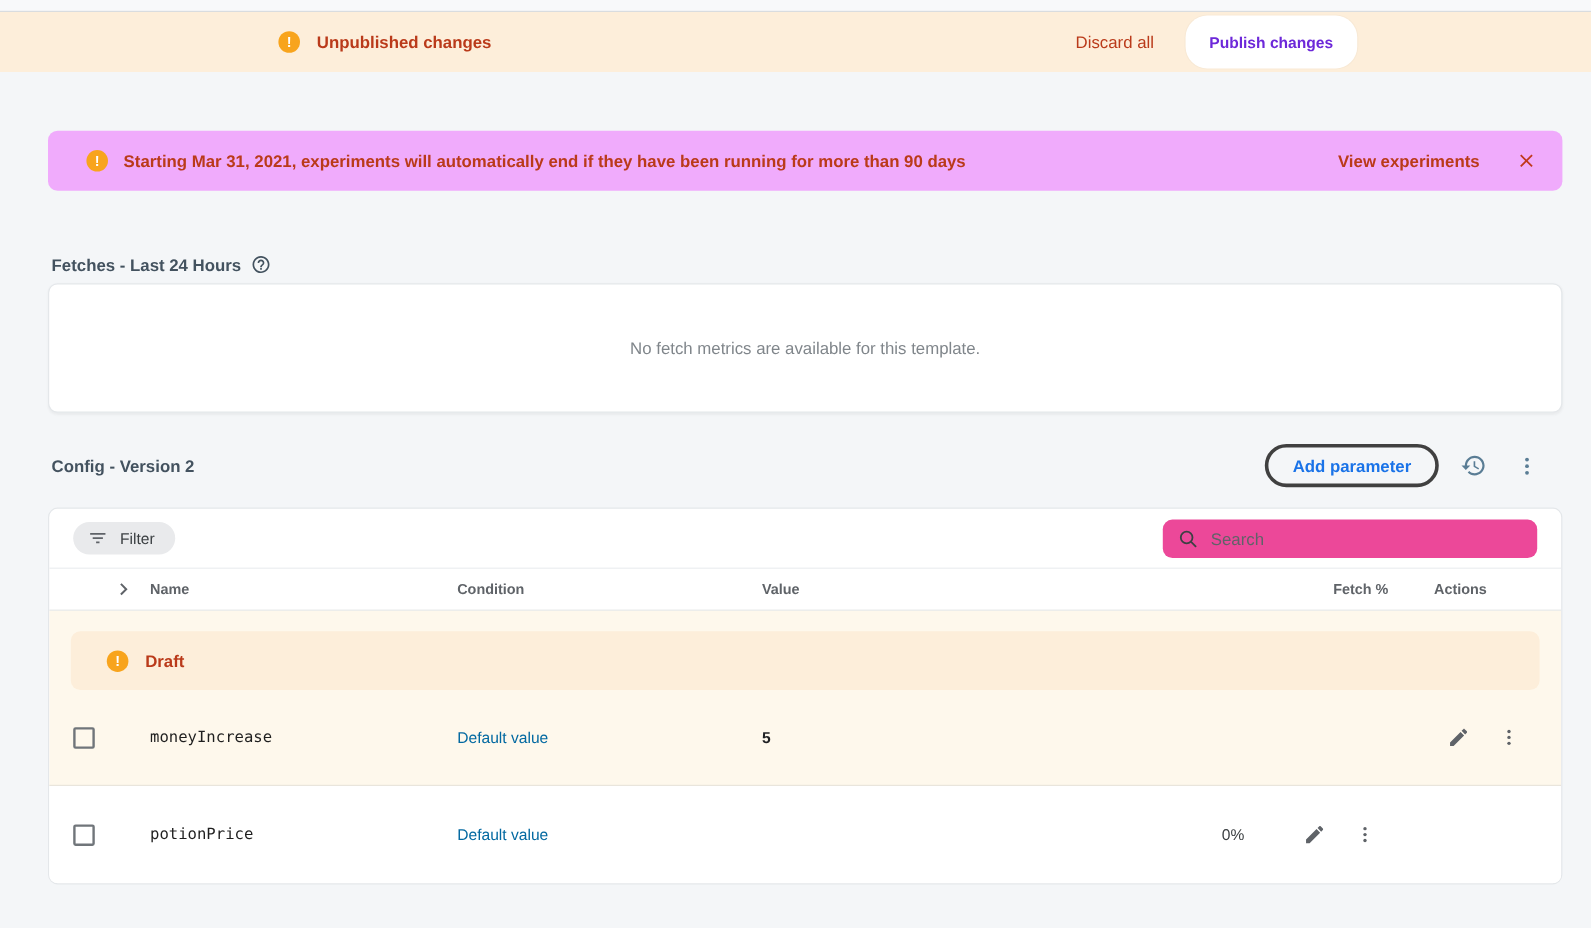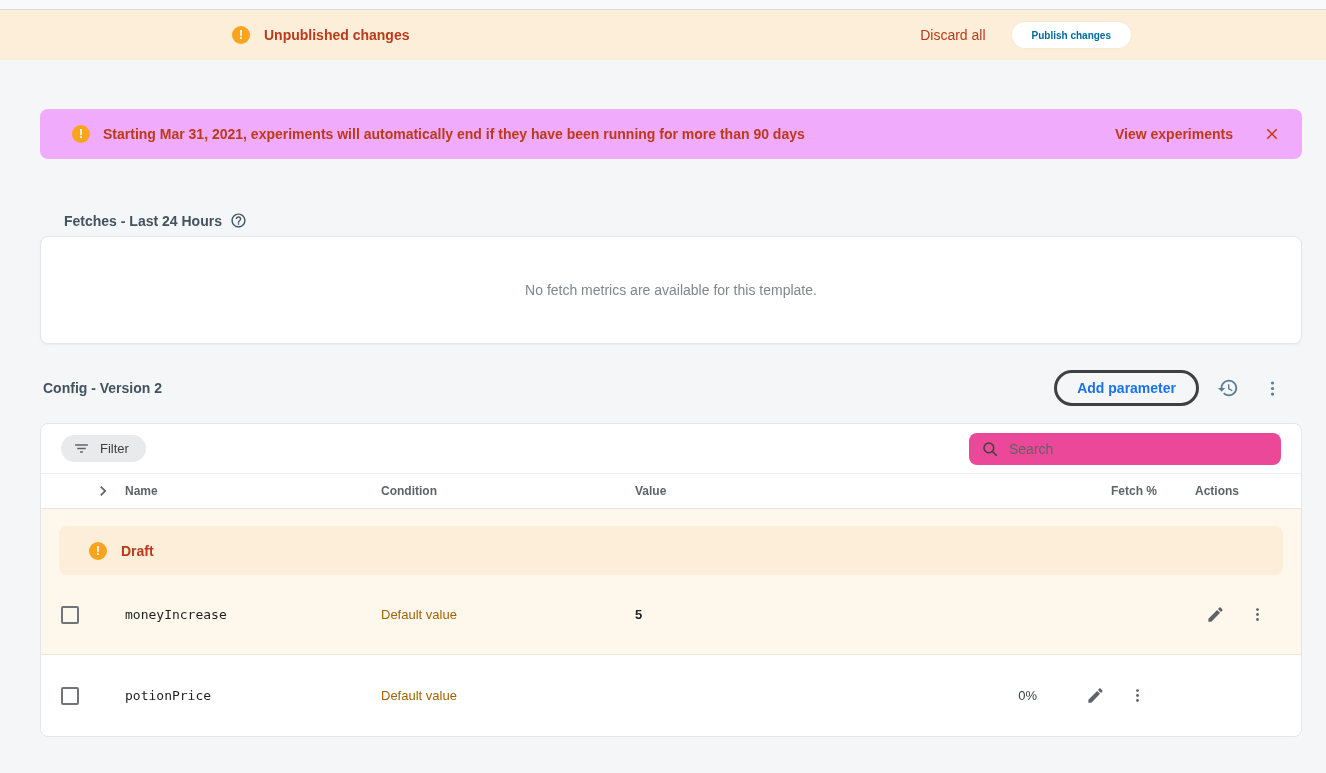--- a/index.html
+++ b/index.html
@@ -11,36 +11,36 @@
     color: #202124;
   }
   .top-strip { height:10px; background:#f8f9fa; border-bottom:1px solid #d9dcdf; }
 
   
   .unpub-bar { height:50px; background:#fdeeda; display:flex; align-items:center; padding:0 195px 0 232px; }
   .unpub-left { display:flex; align-items:center; gap:14px; }
   .unpub-msg { color:#ba3a1a; font-size:14px; font-weight:700; }
   .unpub-right { margin-left:auto; display:flex; align-items:center; gap:26px; }
   .discard-btn { background:none; border:none; color:#ba3a1a; font-size:14px; font-weight:400; cursor:pointer; font-family:inherit; }
-  .publish-btn { background:#fff; border:none; border-radius:18px; height:26px; padding:0 20px; color:#0369a1; font-size:10px; font-weight:700; cursor:pointer; font-family:inherit; box-shadow:0 0 0 1px rgba(0,0,0,0.02); }
+  .publish-btn { background:#fff; border:none; border-radius:18px; height:44px; padding:0 20px; color:#6d28d9; font-size:13px; font-weight:700; cursor:pointer; font-family:inherit; box-shadow:0 0 0 1px rgba(0,0,0,0.02); }
 
   .warn-icon { width:18px; height:18px; border-radius:50%; background:#f8a41d; position:relative; flex:none; }
   .warn-icon::after { content:"!"; position:absolute; inset:0; display:flex; align-items:center; justify-content:center;
     color:#fff; font-weight:700; font-size:12px; line-height:1; }
 
   
   .notice { margin:49px 24px 0 40px; height:50px; background:#f0abfc; border-radius:8px;
     display:flex; align-items:center; padding:0 21px 0 32px; }
   .notice-msg { margin-left:13px; color:#ba3a1a; font-size:14px; font-weight:700; }
   .notice-right { margin-left:auto; display:flex; align-items:center; gap:30px; }
   .notice-link { background:none; border:none; color:#ba3a1a; font-size:14px; font-weight:700; cursor:pointer; font-family:inherit; }
   .close-btn { background:none; border:none; color:#c0391b; cursor:pointer; display:flex; padding:0; }
 
   
-  .fetches-head { margin:53px 0 0 64px; display:flex; align-items:center; gap:8px;
+  .fetches-head { margin:53px 0 0 43px; display:flex; align-items:center; gap:8px;
     color:#43525f; font-size:14px; font-weight:700; }
   .help-btn { background:none; border:none; color:#43525f; display:flex; cursor:pointer; padding:0; }
   .metrics-card { margin:7px 24px 0 40px; height:108px; background:#fff; border:1px solid #e4e7ea;
     border-radius:8px; box-shadow:0 1px 2px rgba(60,64,67,.06);
     display:flex; align-items:center; justify-content:center; color:#80868b; font-size:14px; }
 
   
   .config-head { margin:26px 39px 0 43px; display:flex; align-items:center; }
   .config-title { color:#43525f; font-size:14px; font-weight:700; }
   .config-actions { margin-left:auto; display:flex; align-items:center; gap:14px; }
@@ -70,21 +70,21 @@
 
   .draft-section { background:#fef8ec; padding-top:17px; border-bottom:1px solid #e9e5dc; }
   .draft-banner { margin:0 18px; height:49px; background:#fdeeda; border-radius:8px;
     display:flex; align-items:center; padding-left:30px; gap:14px; }
   .draft-label { color:#ba3a1a; font-size:14px; font-weight:700; }
 
   .param-row { height:79px; }
   .param-row.white { height:81px; background:#fff; }
   .checkbox { width:18px; height:18px; margin-left:4px; border:2px solid #70757a; border-radius:2px; background:transparent; cursor:pointer; padding:0; }
   .cell-name { font-family:"DejaVu Sans Mono", monospace; font-size:13px; color:#1f1f1f; }
-  .cell-cond { font-size:13px; color:#a16207; }
+  .cell-cond { font-size:13px; color:#0369a1; }
   .cell-value { font-size:13px; color:#202124; }
   .cell-value.bold { font-weight:700; }
   .cell-fetch { text-align:right; padding-right:20px; font-size:13px; color:#3c4043; }
   .cell-actions { display:flex; justify-content:flex-end; align-items:center; gap:14px; padding-right:6px; }
   .row-icon-btn { background:none; border:none; cursor:pointer; color:#5f6368; display:flex; align-items:center; justify-content:center; width:28px; height:28px; padding:0; }
 </style>
 </head>
 <body>
 
 <div class="top-strip"></div>

